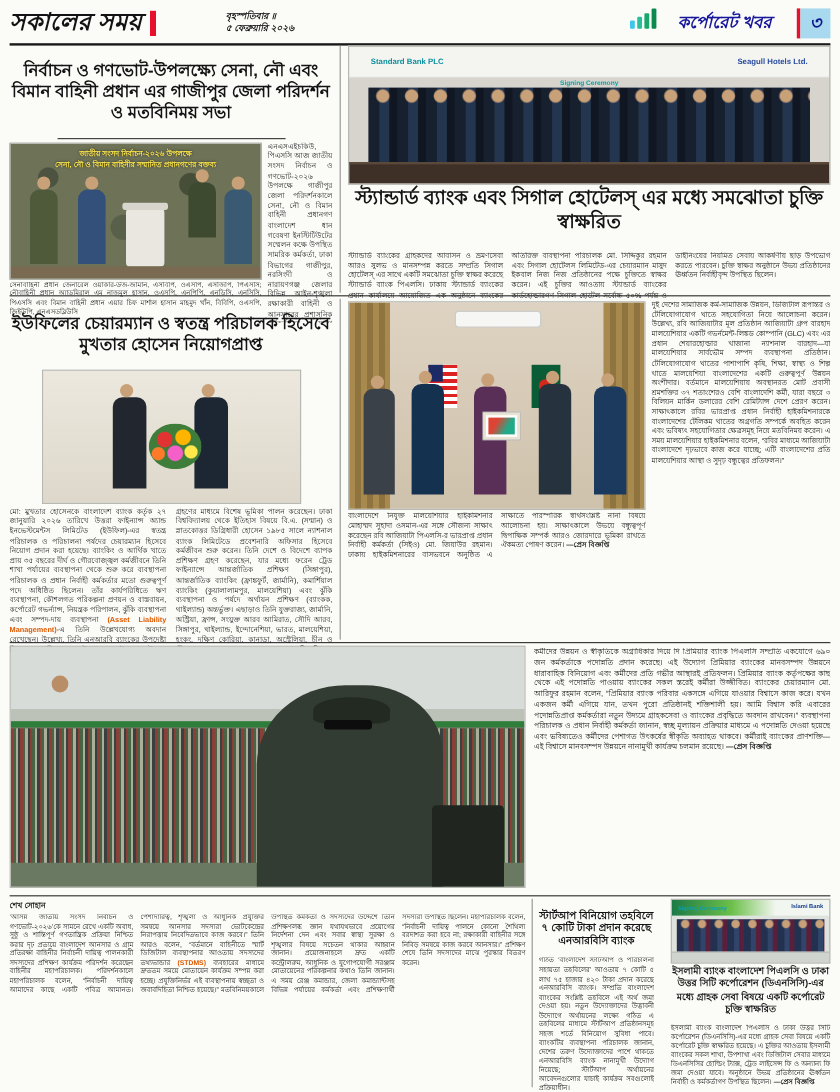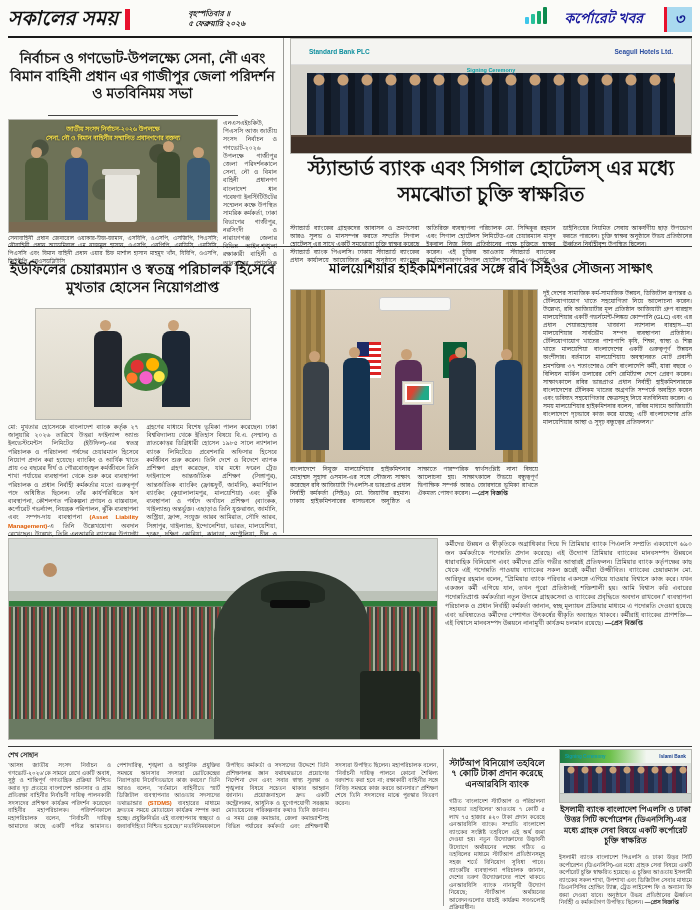--- a/index.html
+++ b/index.html
@@ -59,21 +59,21 @@
   .sb-topband{position:absolute;top:0;left:0;right:0;height:26px;background:#f4f4f1;border-bottom:1px solid #ddd;
     display:flex;align-items:center;justify-content:space-between;padding:0 18px;box-sizing:border-box;}
   .sb-logo-l{font-size:6.5px;font-weight:800;color:#0e8f9e;}
   .sb-logo-r{font-size:6.5px;font-weight:800;color:#2b4ea0;}
   .sb-banner{position:absolute;top:28px;left:0;right:0;text-align:center;font-size:5.5px;color:#0ea0a8;font-weight:700;}
   .sb-people{left:4%;right:4%;bottom:16px;height:64px;
     background-image:radial-gradient(circle at 12px 7px,#c9a178 5px,transparent 6px),
       repeating-linear-gradient(90deg,#16202f 0 9px,#243550 9px 17px,#101722 17px 24px);
     background-size:24px 100%,24px 100%;}
   .sb-table{position:absolute;left:0;right:0;bottom:0;height:16px;background:#3f3027;border-top:2px solid #5a483a;}
-  .a2-h{font-size:20px;margin-top:2px;}
+  .a2-h{font-size:16px;margin-top:2px;}
   .a2-body{columns:3;column-gap:7px;height:44px;font-size:6.0px;margin-top:2px;}
   
   .a3-h{font-size:14px;}
   .photo-ucfl{width:216px;height:112px;margin:3px auto 3px;background:linear-gradient(#ece8de,#ddd8ca);}
   .u1{left:58px;background:#22262e;height:76px;width:28px;}
   .u2{left:126px;background:#1d2734;height:76px;width:28px;}
   .bouquet{position:absolute;left:88px;bottom:28px;width:44px;height:38px;border-radius:50%;
     background:radial-gradient(circle at 30% 35%,#e23333 0 6px,transparent 7px),
       radial-gradient(circle at 65% 30%,#ffb400 0 6px,transparent 7px),
       radial-gradient(circle at 50% 65%,#f460c8 0 6px,transparent 7px),
@@ -222,21 +222,20 @@
         <span class="fig u1"></span>
         <span class="fig u2"></span>
         <span class="bouquet"></span>
       </figure>
       <div class="body-txt a3-body">
         <span>মো: মুখতার হোসেনকে বাংলাদেশ ব্যাংক কর্তৃক ২৭ জানুয়ারি ২০২৬ তারিখে উত্তরা ফাইন্যান্স অ্যান্ড ইনভেস্টমেন্টস লিমিটেড (ইউফিল)-এর স্বতন্ত্র পরিচালক ও পরিচালনা পর্ষদের চেয়ারম্যান হিসেবে নিয়োগ প্রদান করা হয়েছে। ব্যাংকিং ও আর্থিক খাতে প্রায় ৩৫ বছরের দীর্ঘ ও গৌরবোজ্জ্বল কর্মজীবনে তিনি শাখা পর্যায়ের ব্যবস্থাপনা থেকে শুরু করে ব্যবস্থাপনা পরিচালক ও প্রধান নির্বাহী কর্মকর্তার মতো গুরুত্বপূর্ণ পদে অধিষ্ঠিত ছিলেন। তাঁর কার্যপরিধিতে ঋণ ব্যবস্থাপনা, কৌশলগত পরিকল্পনা প্রণয়ন ও বাস্তবায়ন, কর্পোরেট গভর্ন্যান্স, নিয়ন্ত্রক পরিপালন, ঝুঁকি ব্যবস্থাপনা এবং সম্পদ-দায় ব্যবস্থাপনা </span><span class="red-inline">(Asset Liability Management)</span><span>-এ তিনি উল্লেখযোগ্য অবদান রেখেছেন। উল্লেখ্য, তিনি এনআরবি ব্যাংকের উপদেষ্টা হিসেবে অগ্রাধিকারমূলক উদ্যোগ ও কৌশলগত উন্নয়ন গ্রহণের মাধ্যমে বিশেষ ভূমিকা পালন করেছেন। ঢাকা বিশ্ববিদ্যালয় থেকে ইতিহাস বিষয়ে বি.এ. (সম্মান) ও স্নাতকোত্তর ডিগ্রিধারী হোসেন ১৯৮৫ সালে ন্যাশনাল ব্যাংক লিমিটেডে প্রবেশনারি অফিসার হিসেবে কর্মজীবন শুরু করেন। তিনি দেশে ও বিদেশে ব্যাপক প্রশিক্ষণ গ্রহণ করেছেন, যার মধ্যে ফরেন ট্রেড ফাইন্যান্সে আন্তর্জাতিক প্রশিক্ষণ (সিঙ্গাপুর), আন্তর্জাতিক ব্যাংকিং (ফ্রাঙ্কফুর্ট, জার্মানি), কমার্শিয়াল ব্যাংকিং (কুয়ালালামপুর, মালয়েশিয়া) এবং ঝুঁকি ব্যবস্থাপনা ও পর্ষদে অর্থায়ন প্রশিক্ষণ (ব্যাংকক, থাইল্যান্ড) অন্তর্ভুক্ত। এছাড়াও তিনি যুক্তরাজ্য, জার্মানি, অস্ট্রিয়া, ফ্রান্স, সংযুক্ত আরব আমিরাত, সৌদি আরব, সিঙ্গাপুর, থাইল্যান্ড, ইন্দোনেশিয়া, ভারত, মালয়েশিয়া, হংকং, দক্ষিণ কোরিয়া, কানাডা, অস্ট্রেলিয়া, চীন ও শ্রীলঙ্কাসহ বহু দেশে ভ্রমণ করেছেন। </span><span class="press">—প্রেস বিজ্ঞপ্তি</span>
       </div>
     </section>
 
     <section class="colR">
-      <h2 class="h-c a4-h">মালয়েশিয়ার হাইকমিশনারের সঙ্গে রবি সিইওর সৌজন্য সাক্ষাৎ</h2>
       <div class="a4-content">
         <div class="a4-left">
           <figure class="photo photo-robi" style="margin:0">
             <span class="curtain curt-l"></span>
             <span class="curtain curt-r"></span>
             <span class="ac-unit"></span>
             <span class="flag flag-my"></span>
             <span class="flag flag-bd"></span>
             <span class="fig r1"></span>
             <span class="fig r2"></span>

